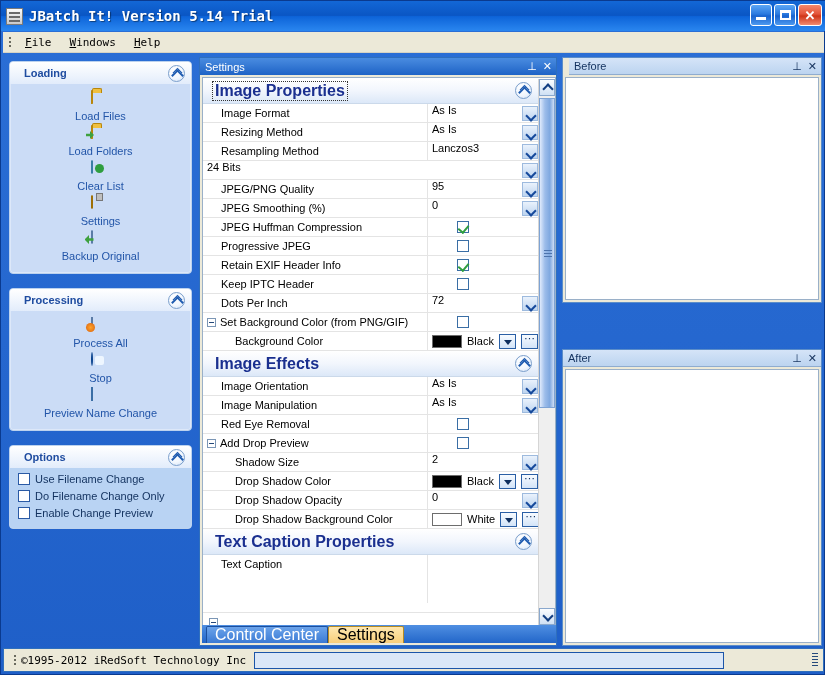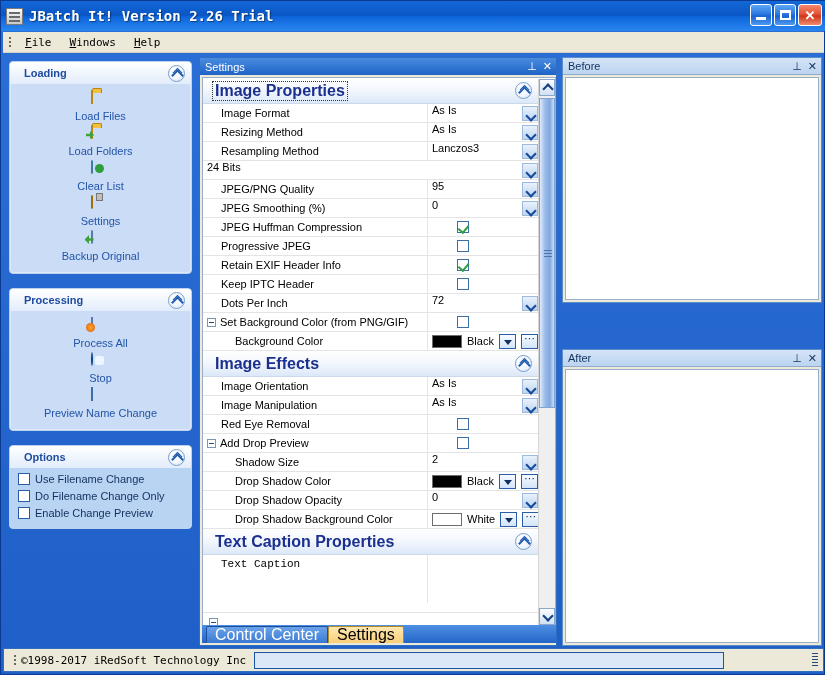--- a/index.html
+++ b/index.html
@@ -309,21 +309,21 @@
   .mini-btn.drop:after {
     content:""; position:absolute; left:4px; top:5px;
     border-left:4px solid transparent; border-right:4px solid transparent;
     border-top:5px solid #10305f;
   }
   .mini-btn.ell:after {
     content:"\22EF"; position:absolute; left:0; right:0; top:-3px;
     text-align:center; font-size:11px; color:#10305f;
   }
   .tall-row { height: 58px; align-items: flex-start; }
-  .tall-row .prop-name { height:48px; align-items:flex-start; padding-top:3px;font-family:Liberation Mono, monospace;}
+  .tall-row .prop-name { height:48px; align-items:flex-start; padding-top:3px;}
   .tall-row .prop-val { height:58px; }
   .tree-only { height:19px; display:flex; align-items:center; padding-left:6px; border-bottom:1px solid #e4e4e4;}
 
   
   #prop-scrollbar {
     position:absolute; right:1px; top:1px;
     width:16px; height:546px;
     background:#f1f1f1;
     border-left:1px solid #d5d5d5;
   }
@@ -379,21 +379,21 @@
   }
   .tab.inactive { background: linear-gradient(180deg,#6ba3ea,#3a7ad4); color:#fff; }
   .tab.active { background: linear-gradient(180deg,#ffe8b0,#f8cf7b); color:#000; border-color:#b58b23;}
 
   
   .right-dock {
     position:absolute;
     background:#ece9d8;
     border:1px solid #5b8dc9;
   }
-  #before-dock { left:561px; top:56px; width:260px; height:246px; }
+  #before-dock { left:561px; top:56px; width:260px; height:246px;padding-left:6px; }
   #after-dock  { left:561px; top:348px; width:260px; height:297px; }
   .right-dock .pane {
     position:absolute; left:2px; top:19px; right:2px; bottom:2px;
     background:#fff; border:1px solid #9ab0c8;
   }
 
   
   #statusbar {
     position:absolute; left:2px; bottom:2px;
     width:821px; height:24px;
@@ -423,21 +423,21 @@
     box-shadow:0 3px 0 #25497a, 0 6px 0 #25497a, 0 9px 0 #25497a, 0 12px 0 #25497a;
   }
 </style>
 </head>
 <body>
 
 <div id="app-window">
 
   <div id="titlebar">
     <div id="app-icon"></div>
-    <div id="title-text">JBatch It! Version 2.26 Trial</div>
+    <div id="title-text">JBatch It! Version 5.14 Trial</div>
     <div id="win-buttons">
       <div class="win-btn">
           <span class="min-mark"></span>
         </div>
       <div class="win-btn">
           <span class="max-mark"></span>
         </div>
       <div class="win-btn close">
           <span class="glyph">✕</span>
         </div>
@@ -786,18 +786,18 @@
       <span class="dock-icons">
         <span class="pin-icon">⊥</span>
         <span class="close-icon">✕</span>
       </span>
     </div>
     <div class="pane"></div>
   </div>
 
   <div id="statusbar">
     <span class="menu-grip"></span>
-    <span id="status-text">©1998-2017 iRedSoft Technology Inc</span>
+    <span id="status-text">©1995-2012 iRedSoft Technology Inc</span>
     <span id="status-field"></span>
     <span id="grip"></span>
   </div>
 
 </div>
 
 </body></html>

